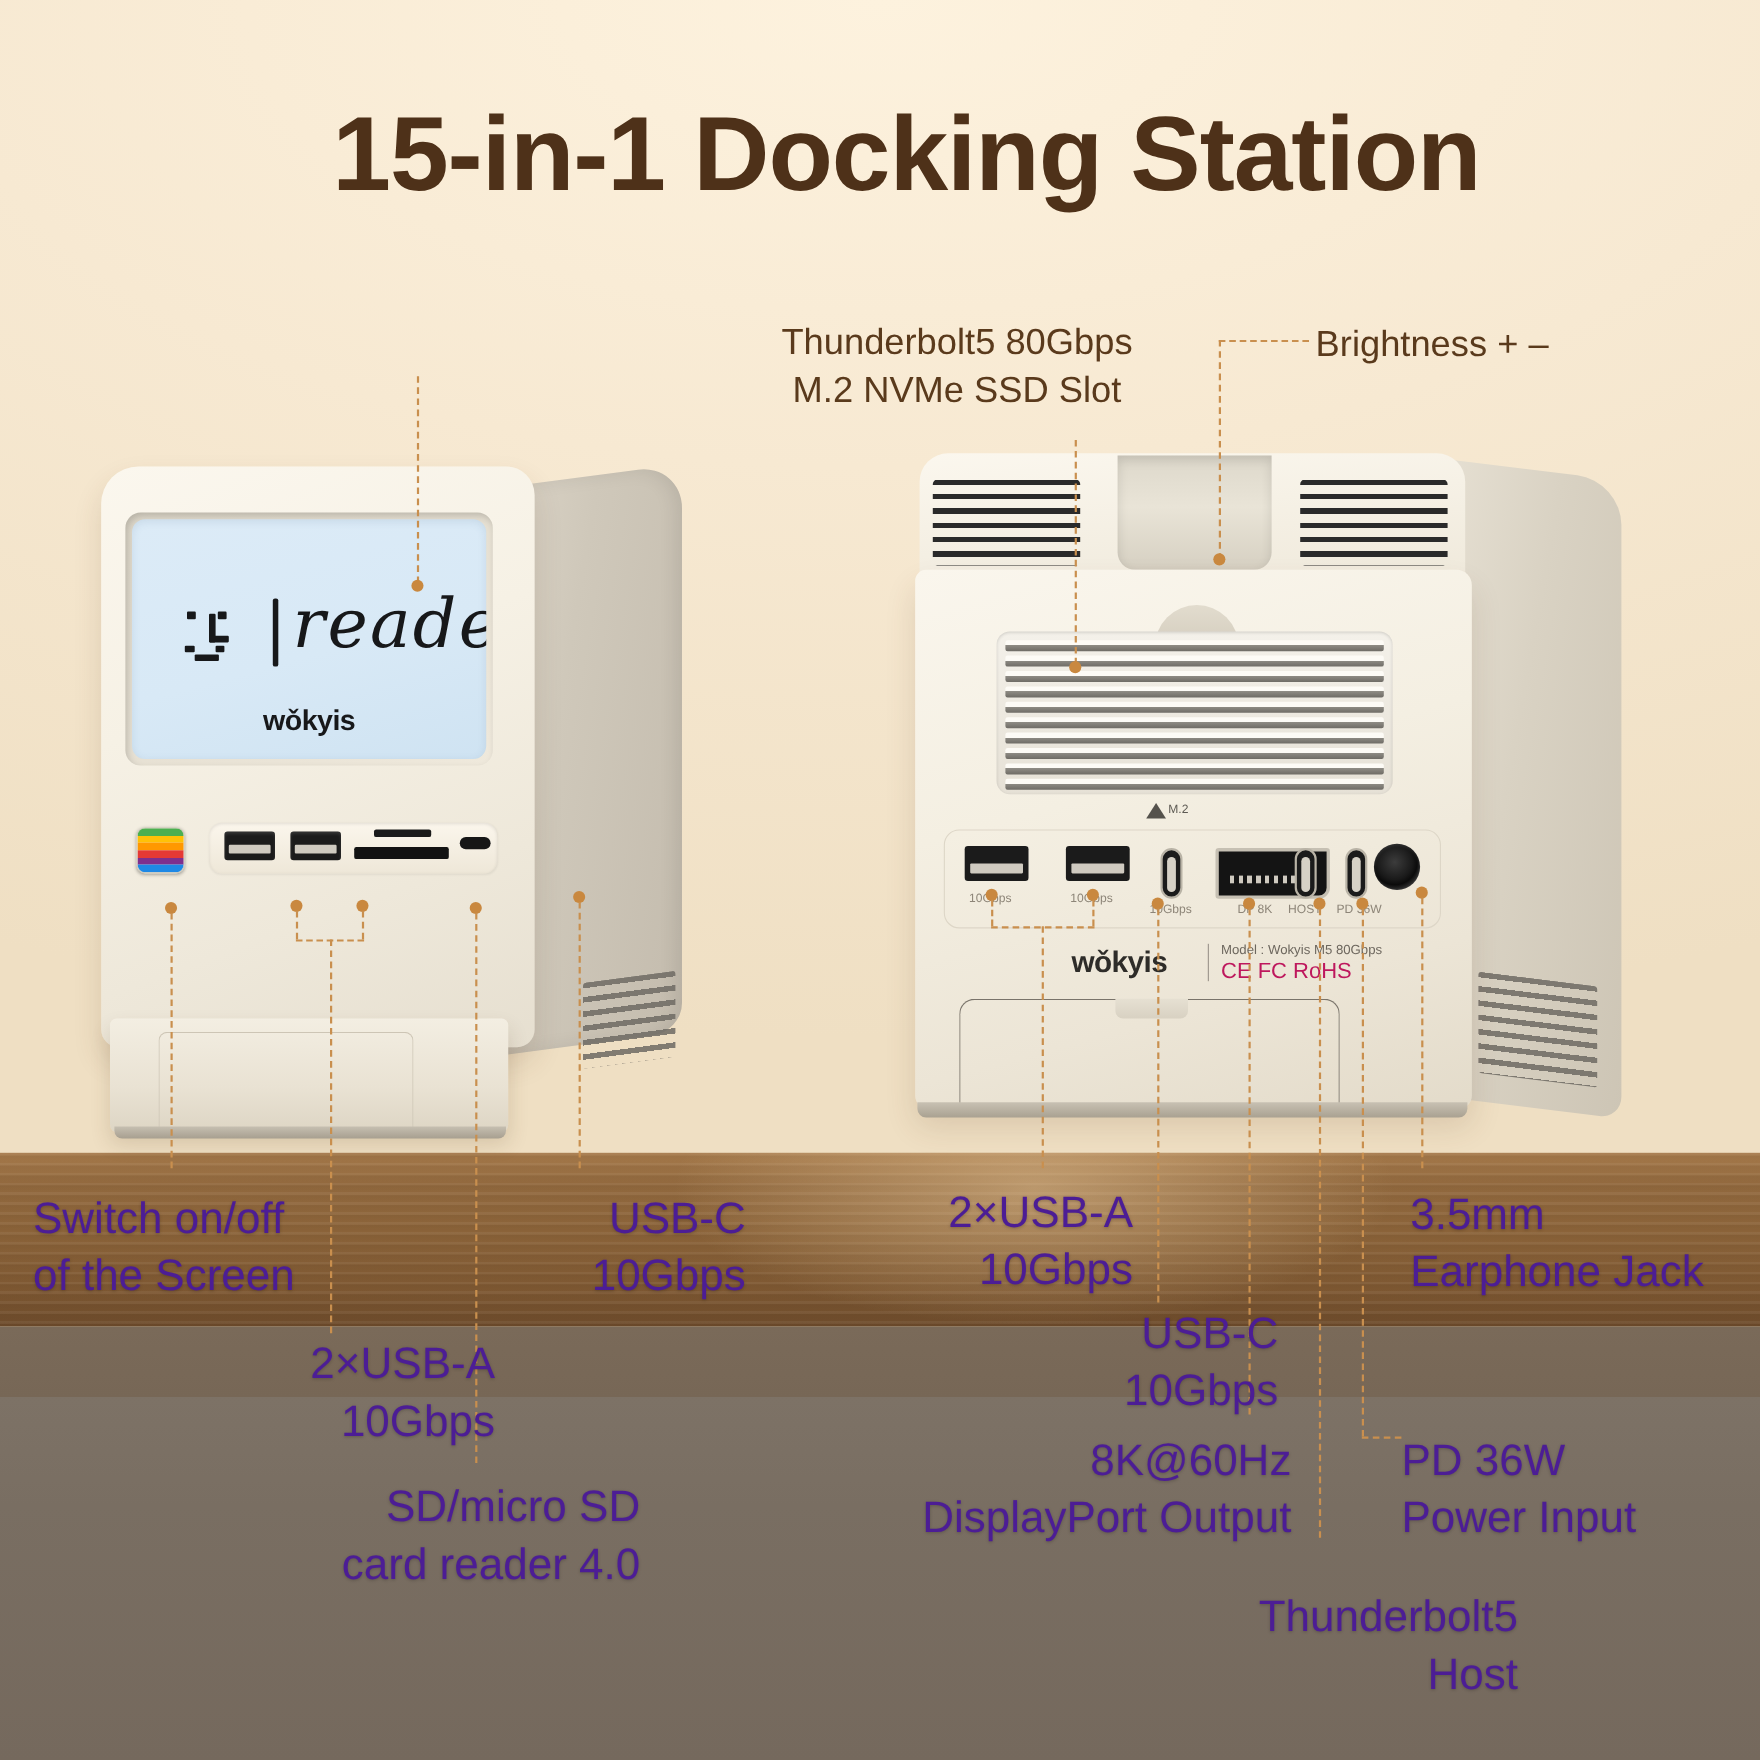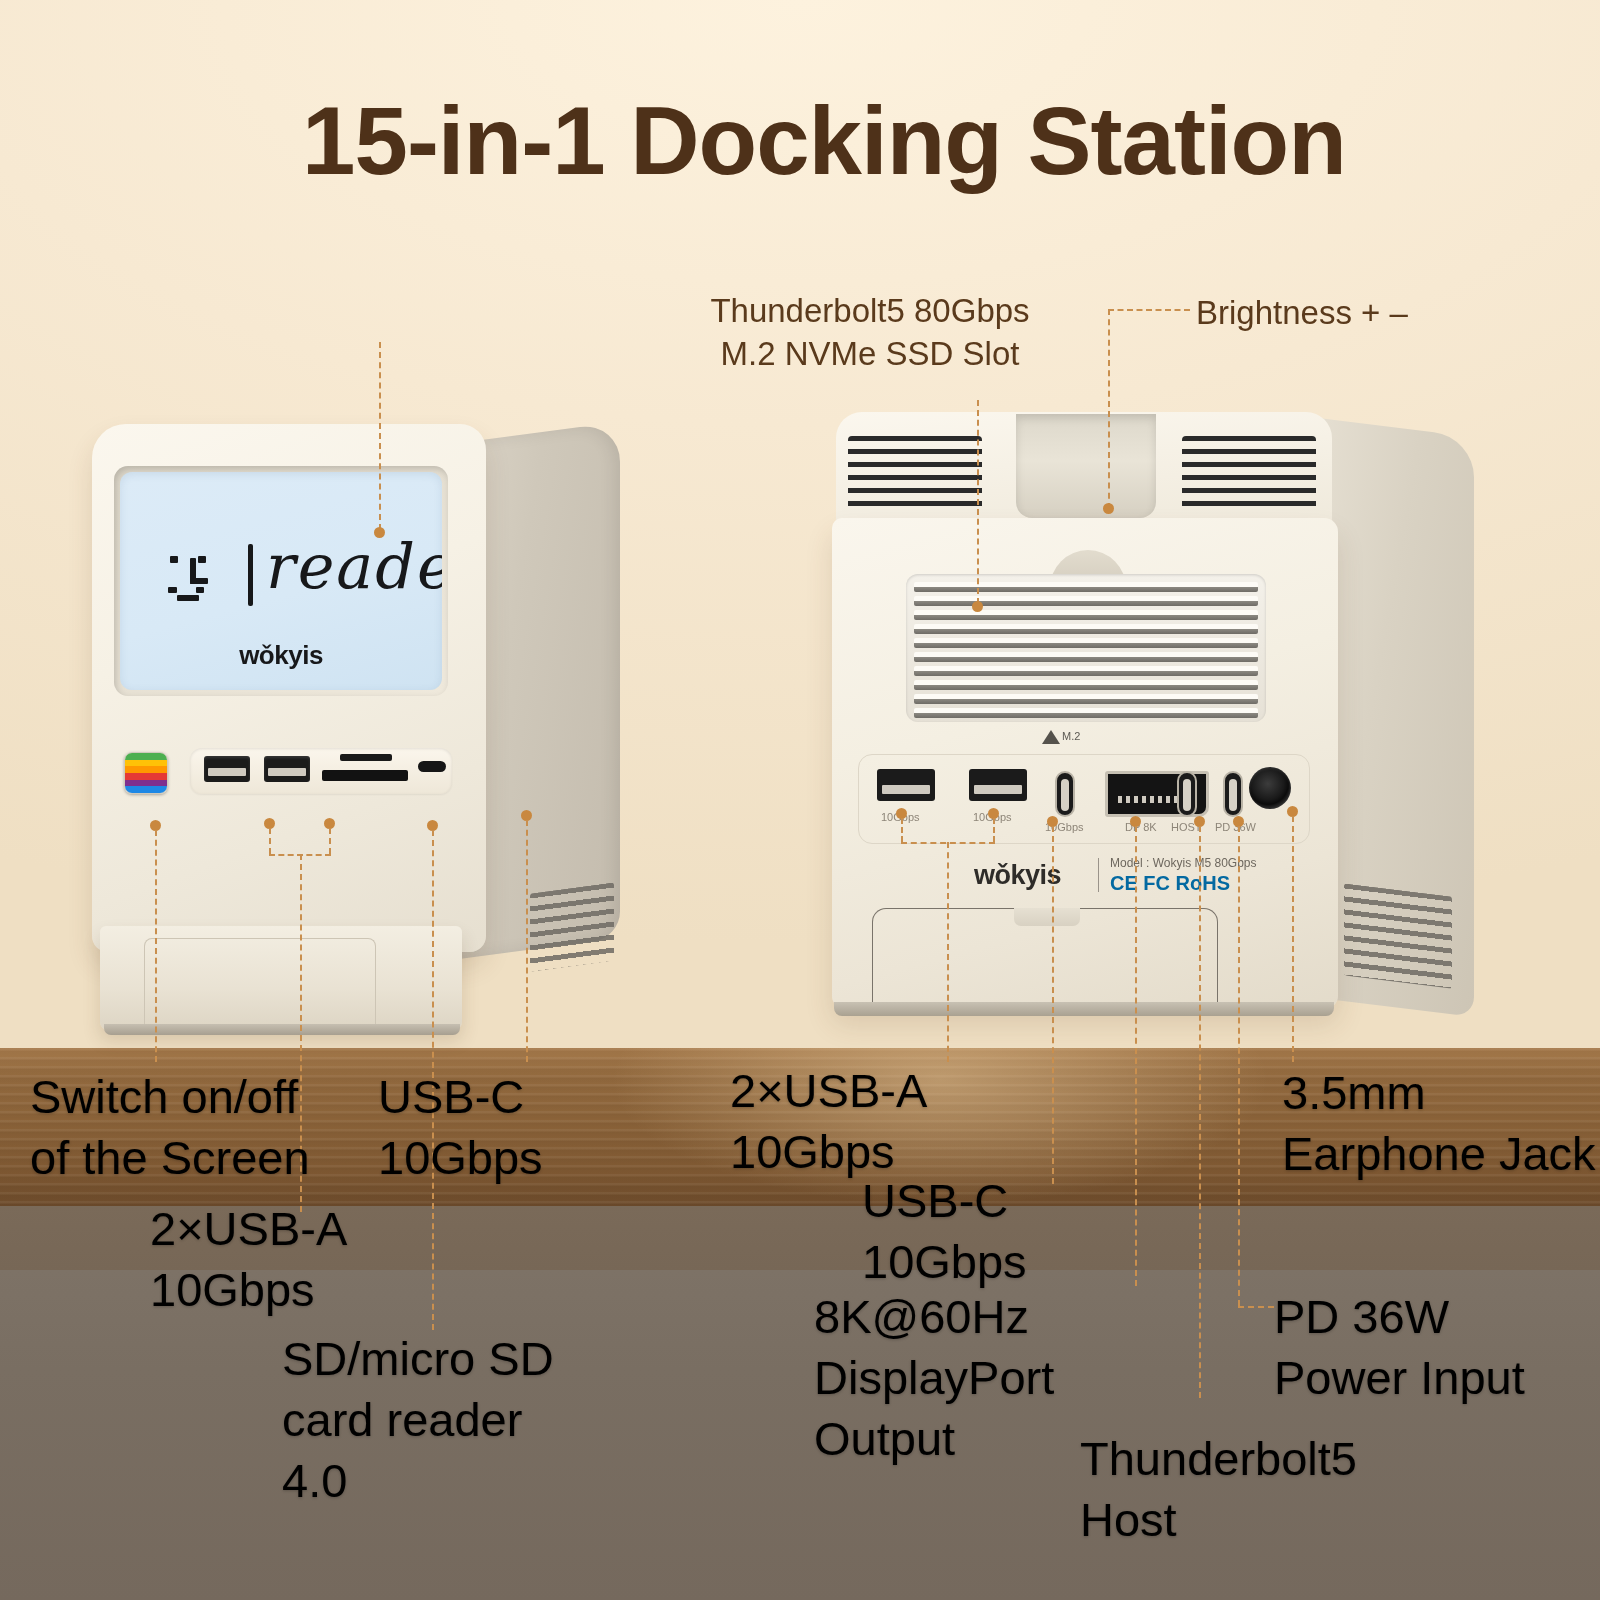--- a/index.html
+++ b/index.html
@@ -29,23 +29,23 @@
     background:linear-gradient(180deg,#7d7266 0%,#796e62 30%,#75695d 100%);}
 
   
   .title{position:absolute;left:0;top:86px;width:1600px;text-align:center;
     color:#4e3119;font-size:96px;font-weight:bold;letter-spacing:-1px;
     font-family:"Liberation Sans", sans-serif;padding-left:24px;}
 
   
   .lbl{position:absolute;color:#5a3a1c;font-size:33px;line-height:1.30;white-space:pre-line;}
   .lbl.ctr{text-align:center;}
-  .lbl-w{position:absolute;color:#000000;font-size:47px;line-height:1.30;white-space:pre-line;
-    text-shadow:0 1px 3px rgba(0,0,0,.22);}
-  .lbl-w.ctr{text-align:left;}
+  .lbl-w{position:absolute;color:#4c1d95;font-size:40px;line-height:1.30;white-space:pre-line;
+    text-shadow:0 1px 3px rgba(0,0,0,.22);margin-top:16px;}
+  .lbl-w.ctr{text-align:right;}
 
   
   .vline{position:absolute;width:0;border-left:2px dashed #c98f4e;}
   .hline{position:absolute;height:0;border-top:2px dashed #c98f4e;}
   .dot{position:absolute;width:11px;height:11px;border-radius:50%;background:#c9883f;}
 
   
   #front{position:absolute;left:78px;top:418px;width:560px;height:640px;}
   .f-side{position:absolute;left:356px;top:16px;width:186px;height:516px;
     background:linear-gradient(100deg,#ddd6c9 0%,#cfc8ba 40%,#c4bcae 100%);
@@ -134,21 +134,21 @@
   .pDP::after{content:"";position:absolute;left:10px;top:22px;width:78px;height:7px;
     background:repeating-linear-gradient(90deg,#cfcac0 0px,#cfcac0 4px,#141414 4px,#141414 8px);}
   .pJack{position:absolute;left:390px;top:12px;width:42px;height:42px;border-radius:50%;
     background:radial-gradient(circle at 45% 40%,#3c3c3c 0%,#1a1a1a 46%,#0b0b0b 60%,#2f2f2f 74%,#141414 100%);
     box-shadow:inset 0 1px 3px rgba(255,255,255,.15);}
   .ptxt{position:absolute;color:#8d8578;font-size:11px;white-space:nowrap;}
   .r-brandrow{position:absolute;left:150px;top:448px;width:260px;height:40px;}
   .r-brand{position:absolute;left:0;top:4px;color:#2e2c29;font-size:27px;font-weight:bold;letter-spacing:-.5px;}
   .r-div{position:absolute;left:124px;top:2px;width:1px;height:34px;background:#9a938a;}
   .r-model{position:absolute;left:136px;top:0px;color:#6d675e;font-size:12px;white-space:nowrap;}
-  .r-certs{position:absolute;left:136px;top:16px;color:#0369a1;font-size:20px;font-weight:bold;white-space:nowrap;}
+  .r-certs{position:absolute;left:136px;top:16px;color:#be185d;font-size:20px;font-weight:normal;white-space:nowrap;}
   .r-cover{position:absolute;left:48px;top:500px;width:344px;height:96px;
     border:1.5px solid #79736a;border-radius:14px 14px 0 0;border-bottom:none;}
   .r-covertab{position:absolute;left:190px;top:500px;width:66px;height:18px;
     background:linear-gradient(180deg,#e6e0d2,#d8d1c2);border-radius:0 0 7px 7px;}
   .r-foot{position:absolute;left:10px;top:594px;width:500px;height:14px;
     background:linear-gradient(180deg,#c8c1b3,#a9a191);border-radius:0 0 8px 8px;}
 </style>
 </head>
 <body>
 

